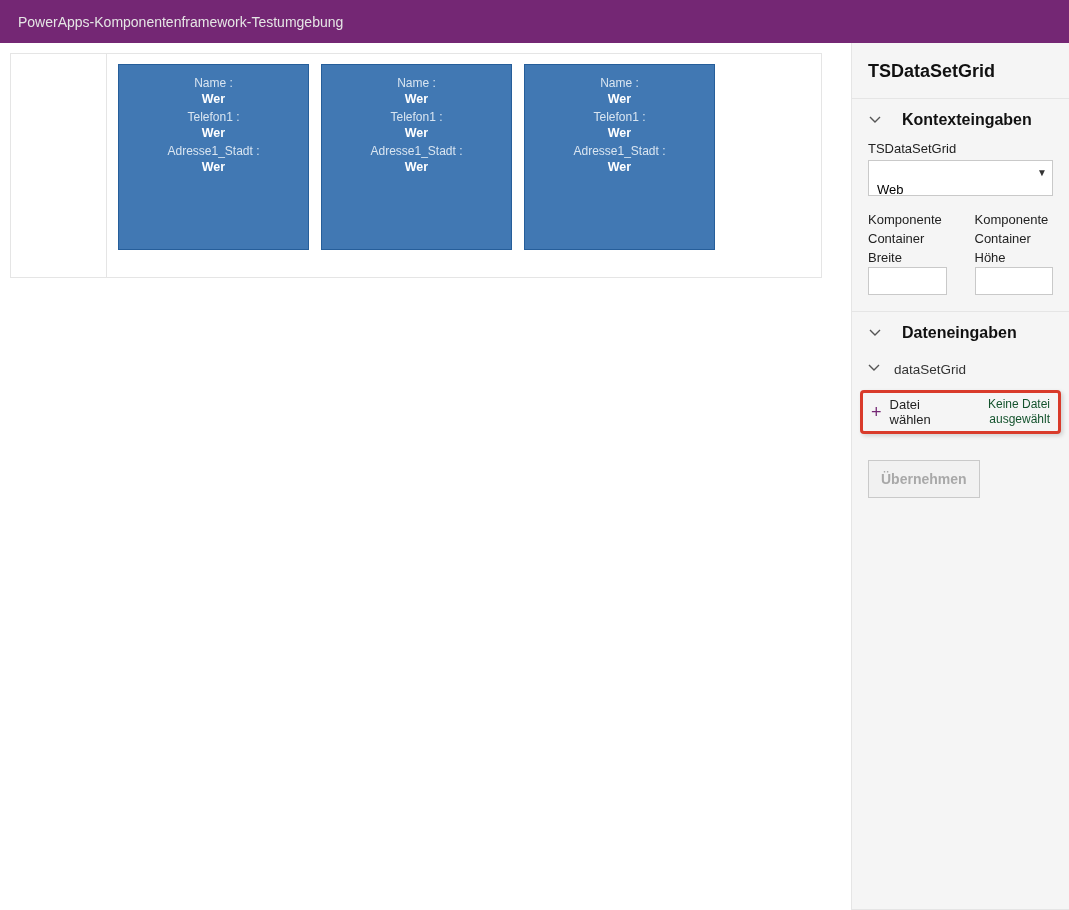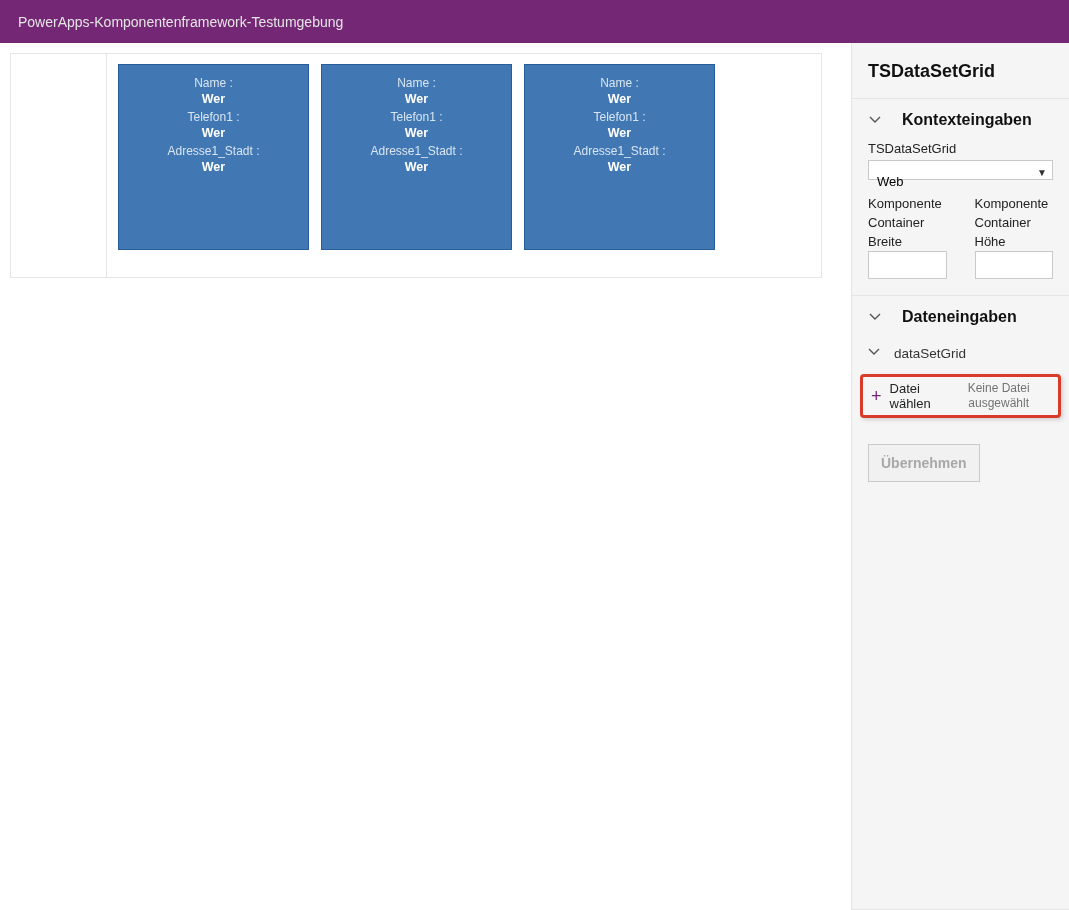--- a/index.html
+++ b/index.html
@@ -117,25 +117,25 @@
       color: #222;
       margin-bottom: 4px;
       display: block;
     }
     .select-wrap {
       position: relative;
       margin-bottom: 14px;
     }
     .select {
       width: 100%;
-      height: 20px;
+      height: 36px;
       border: 1px solid #c9c9c9;
       background: #ffffff;
       font-size: 13px;
-      padding: 8px 22px 0 8px;
+      padding: 16px 22px 0 8px;
       appearance: none;
       -webkit-appearance: none;
       line-height: 26px;
     }
     .select-caret {
       position: absolute;
       right: 6px;
       top: 7px;
       font-size: 10px;
       color: #333;
@@ -195,22 +195,22 @@
       font-size: 18px;
       font-weight: 300;
       line-height: 1;
     }
     .file-btn-label {
       font-size: 13px;
       color: #222;
     }
     .file-status {
       font-size: 12px;
-      color: #737373;
-      text-align: center;
+      color: #14532d;
+      text-align: right;
       line-height: 15px;
     }
     .apply-btn {
       margin: 12px 16px 0 16px;
       height: 38px;
       border: 1px solid #c9c9c9;
       background: #f1f1f1;
       color: #a8a8a8;
       font-size: 14px;
       font-weight: 600;

